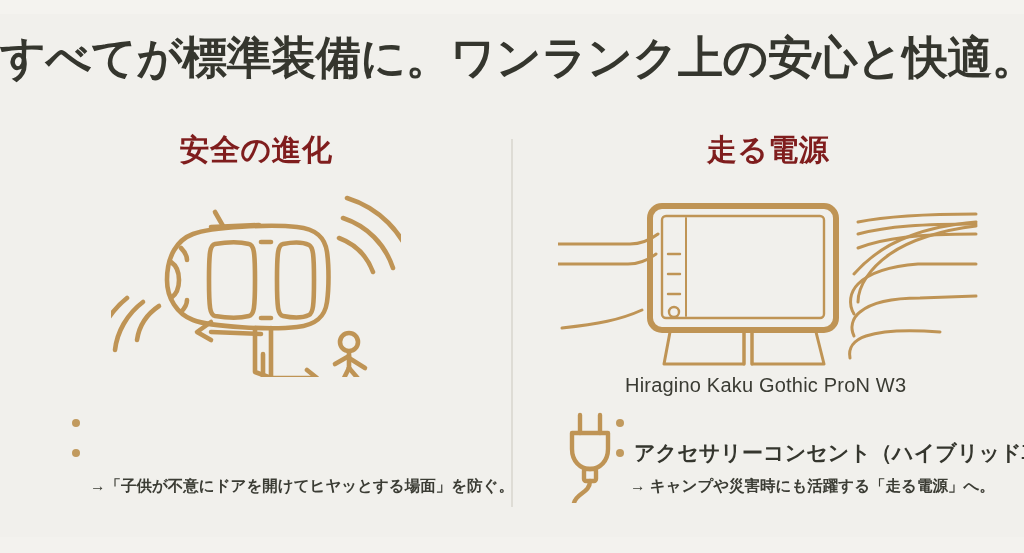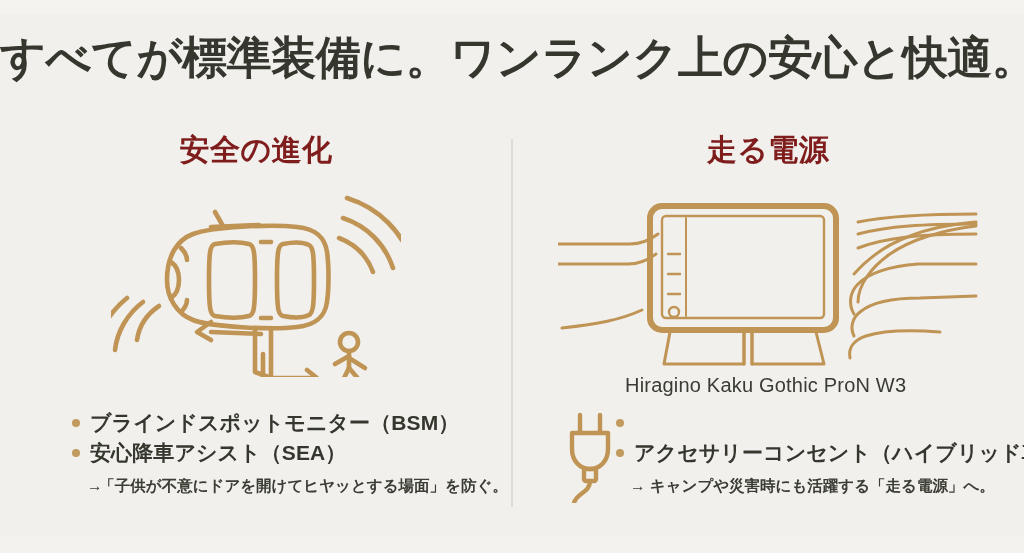--- a/index.html
+++ b/index.html
@@ -131,21 +131,21 @@
   .note-row {
     font-size: 15.5px;
     font-weight: 700;
     color: #3b3c34;
     white-space: nowrap;
     margin-top: 8px;
   }
 
   
   #bullets-safety .list-inner { padding-left: 66px; }
-  #bullets-safety .note-row { padding-left: 84px; font-family: Liberation Mono, monospace; }
+  #bullets-safety .note-row { padding-left: 84px; }
 
   
   #bullets-comfort .list-inner { padding-left: 98px; }
   #bullets-comfort .note-row { padding-left: 112px; }
 
   .plug-icon {
     position: absolute;
     left: 48px;
     top: 1px;
   }
@@ -213,25 +213,23 @@
         <path d="M238 176 L254 186"></path>
         <path d="M238 186 L228 206"></path>
         <path d="M238 186 L250 200 L250 212"></path>
       </svg>
     </div>
 
     <div class="bullets" id="bullets-safety">
       <div class="list-inner">
         <div class="bullet-row">
           <span class="bullet-dot"></span>
-          <span class="bullet-text">ブラインドスポットモニター（BSM）</span>
-        </div>
-        <div class="bullet-row">
-          <span class="bullet-dot"></span>
-          <span class="bullet-text">安心降車アシスト（SEA）</span>
+        </div>
+        <div class="bullet-row">
+          <span class="bullet-dot"></span>
         </div>
       </div>
       <div class="note-row">→「子供が不意にドアを開けてヒヤッとする場面」を防ぐ。</div>
     </div>
   </div>
 
   <div class="column" id="col-comfort">
 
     <div class="col-heading">走る電源</div>
 

